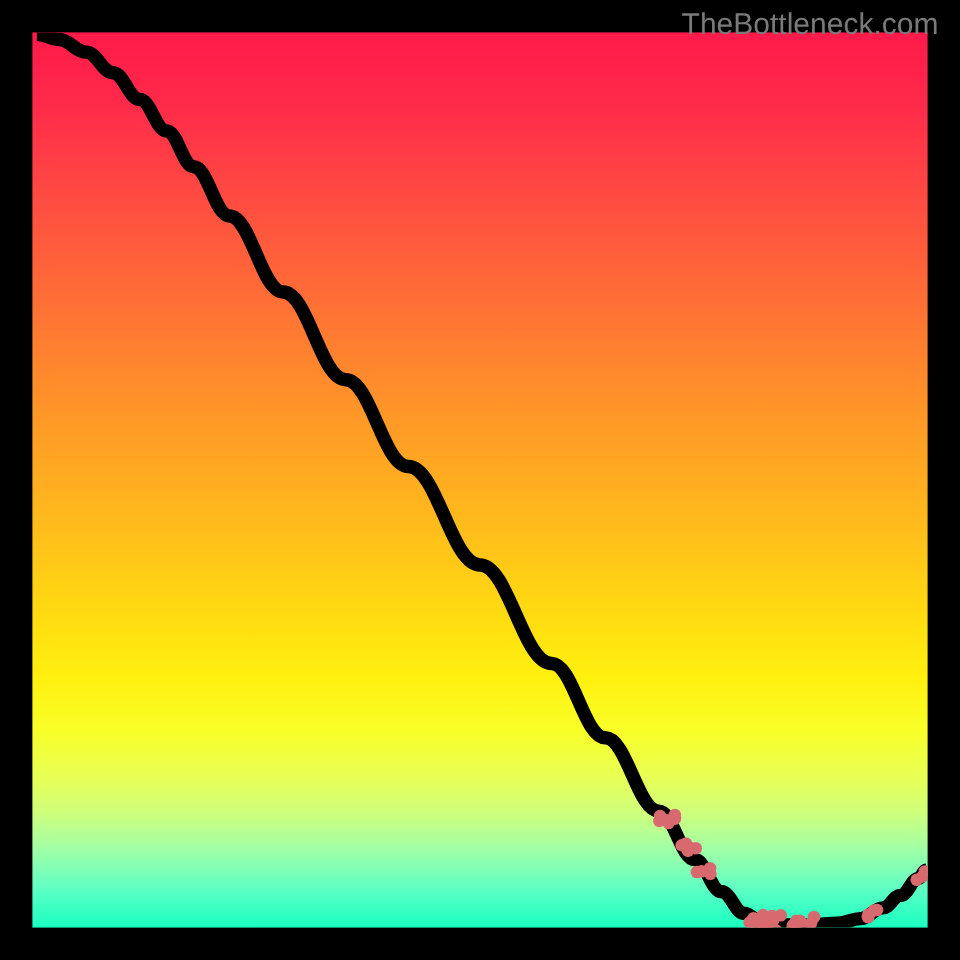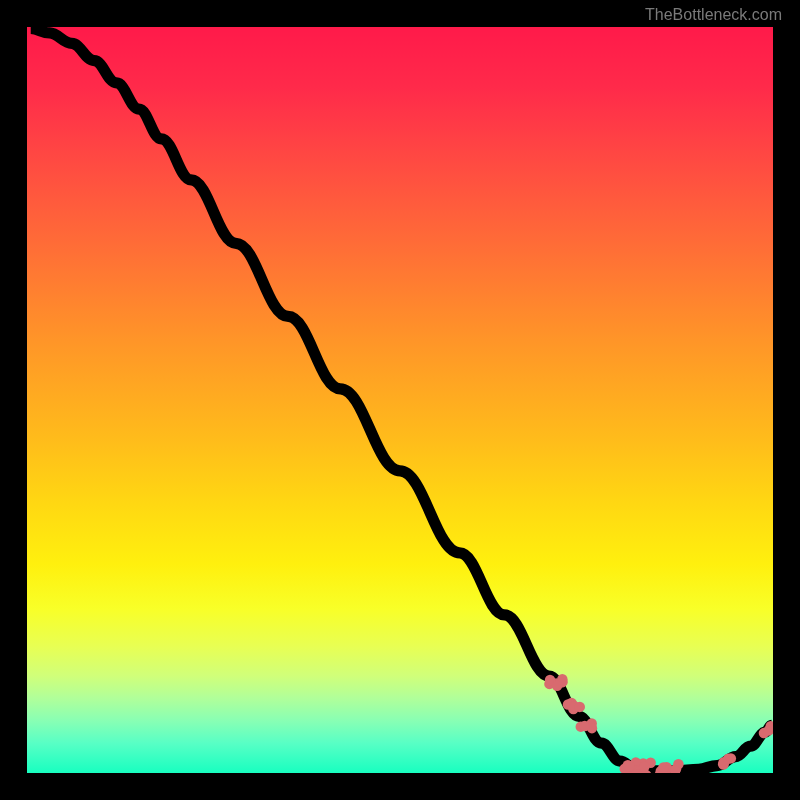--- a/index.html
+++ b/index.html
@@ -9,21 +9,21 @@
     background: #000;
     position: relative;
     font-family: Arial, sans-serif;
     overflow: hidden;
   }
   .attribution {
     position: absolute;
     top: 6px;
     right: 18px;
     color: #7a7a7a;
-    font-size: 16px;
+    font-size: 25px;
     font-weight: 500;
     z-index: 10;
   }
   .plot-area {
     position: absolute;
     left: 27px;
     top: 27px;
     width: 746px;
     height: 746px;
   }

